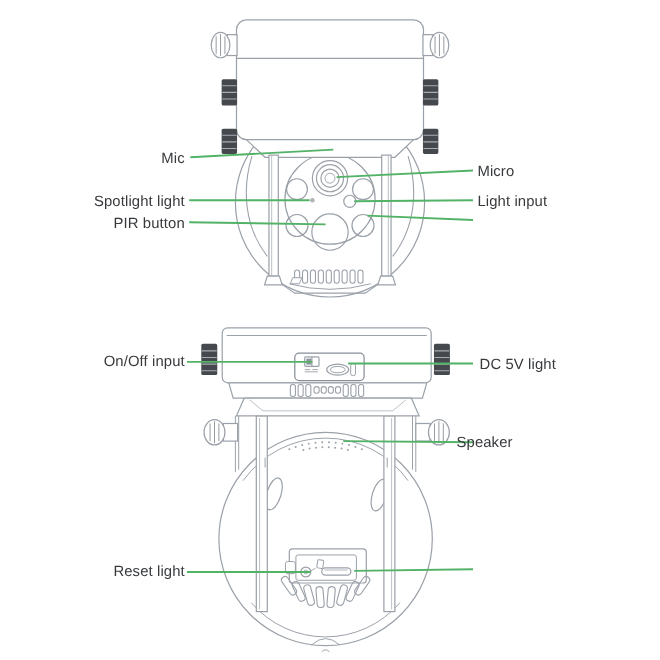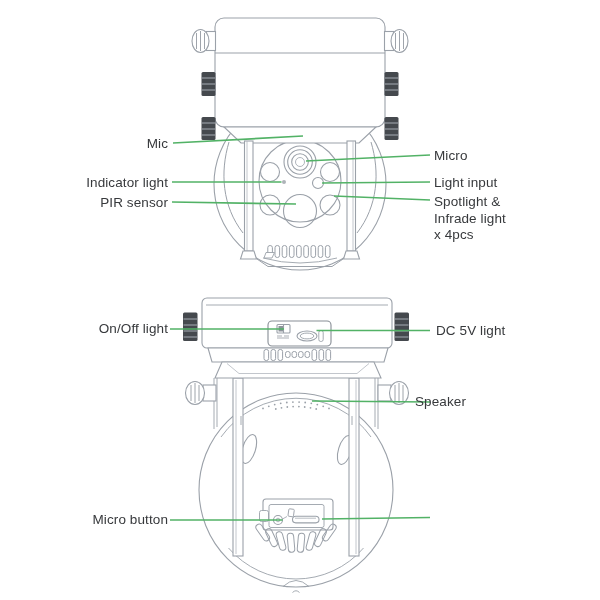--- a/index.html
+++ b/index.html
@@ -246,26 +246,23 @@
       <line x1="170" y1="329" x2="284" y2="329"></line>
       <line x1="430" y1="330.5" x2="316.5" y2="330.5"></line>
       <line x1="430" y1="402" x2="312" y2="401"></line>
       <line x1="170" y1="520" x2="282.5" y2="520"></line>
       <line x1="322" y1="519" x2="430" y2="517.5"></line>
     </g>
   </g>
 </svg>
 
 <div class="lbl r" style="top:136px;right:432px">Mic</div>
-<div class="lbl r" style="top:175px;right:432px">Indicator light</div>
-<div class="lbl r" style="top:195px;right:432px">PIR sensor</div>
+<div class="lbl r" style="top:175px;right:432px">Spotlight light</div>
+<div class="lbl r" style="top:195px;right:432px">PIR button</div>
 <div class="lbl" style="top:148px;left:434px">Micro</div>
 <div class="lbl" style="top:175px;left:434px">Light input</div>
-<div class="lbl" style="top:194px;left:434px">Spotlight &amp;
-Infrade light
-x 4pcs</div>
-
-<div class="lbl r" style="top:321px;right:432px">On/Off light</div>
+
+<div class="lbl r" style="top:321px;right:432px">On/Off input</div>
 <div class="lbl" style="top:323px;left:436px">DC 5V light</div>
 <div class="lbl" style="top:394px;left:415px">Speaker</div>
-<div class="lbl r" style="top:512px;right:432px">Micro button</div>
+<div class="lbl r" style="top:512px;right:432px">Reset light</div>
 
 </div>
 
 </body></html>

